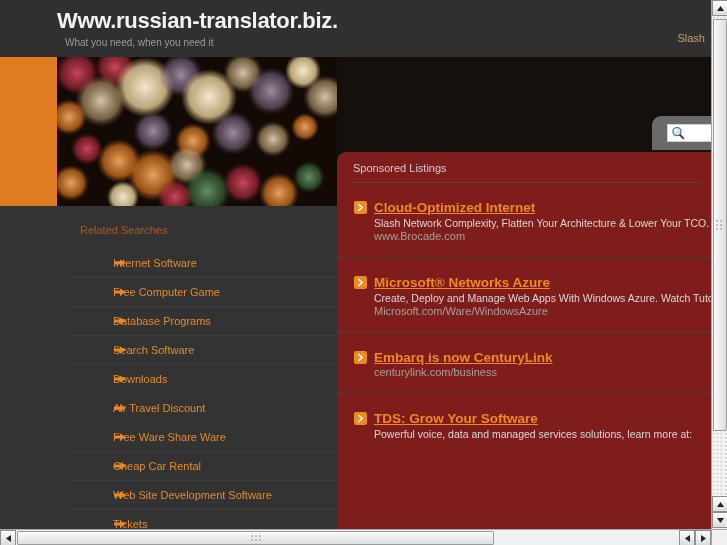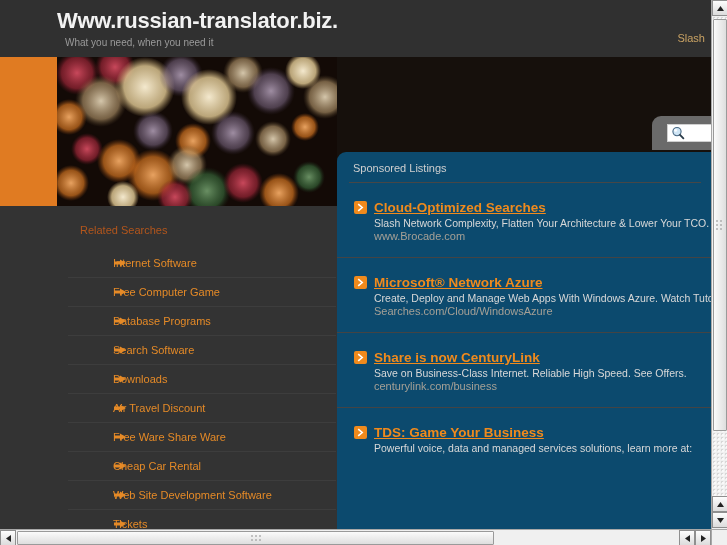--- a/index.html
+++ b/index.html
@@ -148,21 +148,21 @@
     color: #e58a27;
     white-space: nowrap;
   }
 
   
   .sponsored {
     position: absolute;
     left: 337px; top: 152px;
     width: 374px;
     height: 377px;
-    background: #0c4a6e;
+    background: #7f1d1d;
     border-radius: 9px 0 0 0;
     overflow: hidden;
   }
   .sponsored-head {
     font-size: 11px;
     color: #cfcfcf;
     padding: 10px 0 8px 16px;
   }
   .sponsored-divider {
     height: 1px;
@@ -465,54 +465,53 @@
     <div class="sponsored">
       <div class="sponsored-head">Sponsored Listings</div>
       <div class="sponsored-divider"></div>
 
       <div class="listing">
         <span class="listing-icon">
           <svg width="9" height="9" viewBox="0 0 9 9" xmlns="http://www.w3.org/2000/svg">
             <polyline points="2.8,1.6 6.2,4.5 2.8,7.4" fill="none" stroke="#ffffff" stroke-width="1.6" stroke-linecap="square"></polyline>
           </svg>
         </span>
-        <a class="listing-title">Cloud-Optimized Searches</a>
+        <a class="listing-title">Cloud-Optimized Internet</a>
         <div class="listing-desc">Slash Network Complexity, Flatten Your Architecture &amp; Lower Your TCO.</div>
         <div class="listing-url">www.Brocade.com</div>
       </div>
 
       <div class="listing">
         <span class="listing-icon">
           <svg width="9" height="9" viewBox="0 0 9 9" xmlns="http://www.w3.org/2000/svg">
             <polyline points="2.8,1.6 6.2,4.5 2.8,7.4" fill="none" stroke="#ffffff" stroke-width="1.6" stroke-linecap="square"></polyline>
           </svg>
         </span>
-        <a class="listing-title">Microsoft® Network Azure</a>
+        <a class="listing-title">Microsoft® Networks Azure</a>
         <div class="listing-desc">Create, Deploy and Manage Web Apps With Windows Azure. Watch Tutorials</div>
-        <div class="listing-url">Searches.com/Cloud/WindowsAzure</div>
+        <div class="listing-url">Microsoft.com/Ware/WindowsAzure</div>
       </div>
 
       <div class="listing">
         <span class="listing-icon">
           <svg width="9" height="9" viewBox="0 0 9 9" xmlns="http://www.w3.org/2000/svg">
             <polyline points="2.8,1.6 6.2,4.5 2.8,7.4" fill="none" stroke="#ffffff" stroke-width="1.6" stroke-linecap="square"></polyline>
           </svg>
         </span>
-        <a class="listing-title">Share is now CenturyLink</a>
-        <div class="listing-desc">Save on Business-Class Internet. Reliable High Speed. See Offers.</div>
+        <a class="listing-title">Embarq is now CenturyLink</a>
         <div class="listing-url">centurylink.com/business</div>
       </div>
 
       <div class="listing">
         <span class="listing-icon">
           <svg width="9" height="9" viewBox="0 0 9 9" xmlns="http://www.w3.org/2000/svg">
             <polyline points="2.8,1.6 6.2,4.5 2.8,7.4" fill="none" stroke="#ffffff" stroke-width="1.6" stroke-linecap="square"></polyline>
           </svg>
         </span>
-        <a class="listing-title">TDS: Game Your Business</a>
+        <a class="listing-title">TDS: Grow Your Software</a>
         <div class="listing-desc">Powerful voice, data and managed services solutions, learn more at:</div>
         
       </div>
     </div>
 
   </div>
 
   <div class="vscroll">
     <div class="sb-btn" style="left:0; top:0;">
       <svg class="tri" width="7" height="5" viewBox="0 0 7 5" xmlns="http://www.w3.org/2000/svg">

